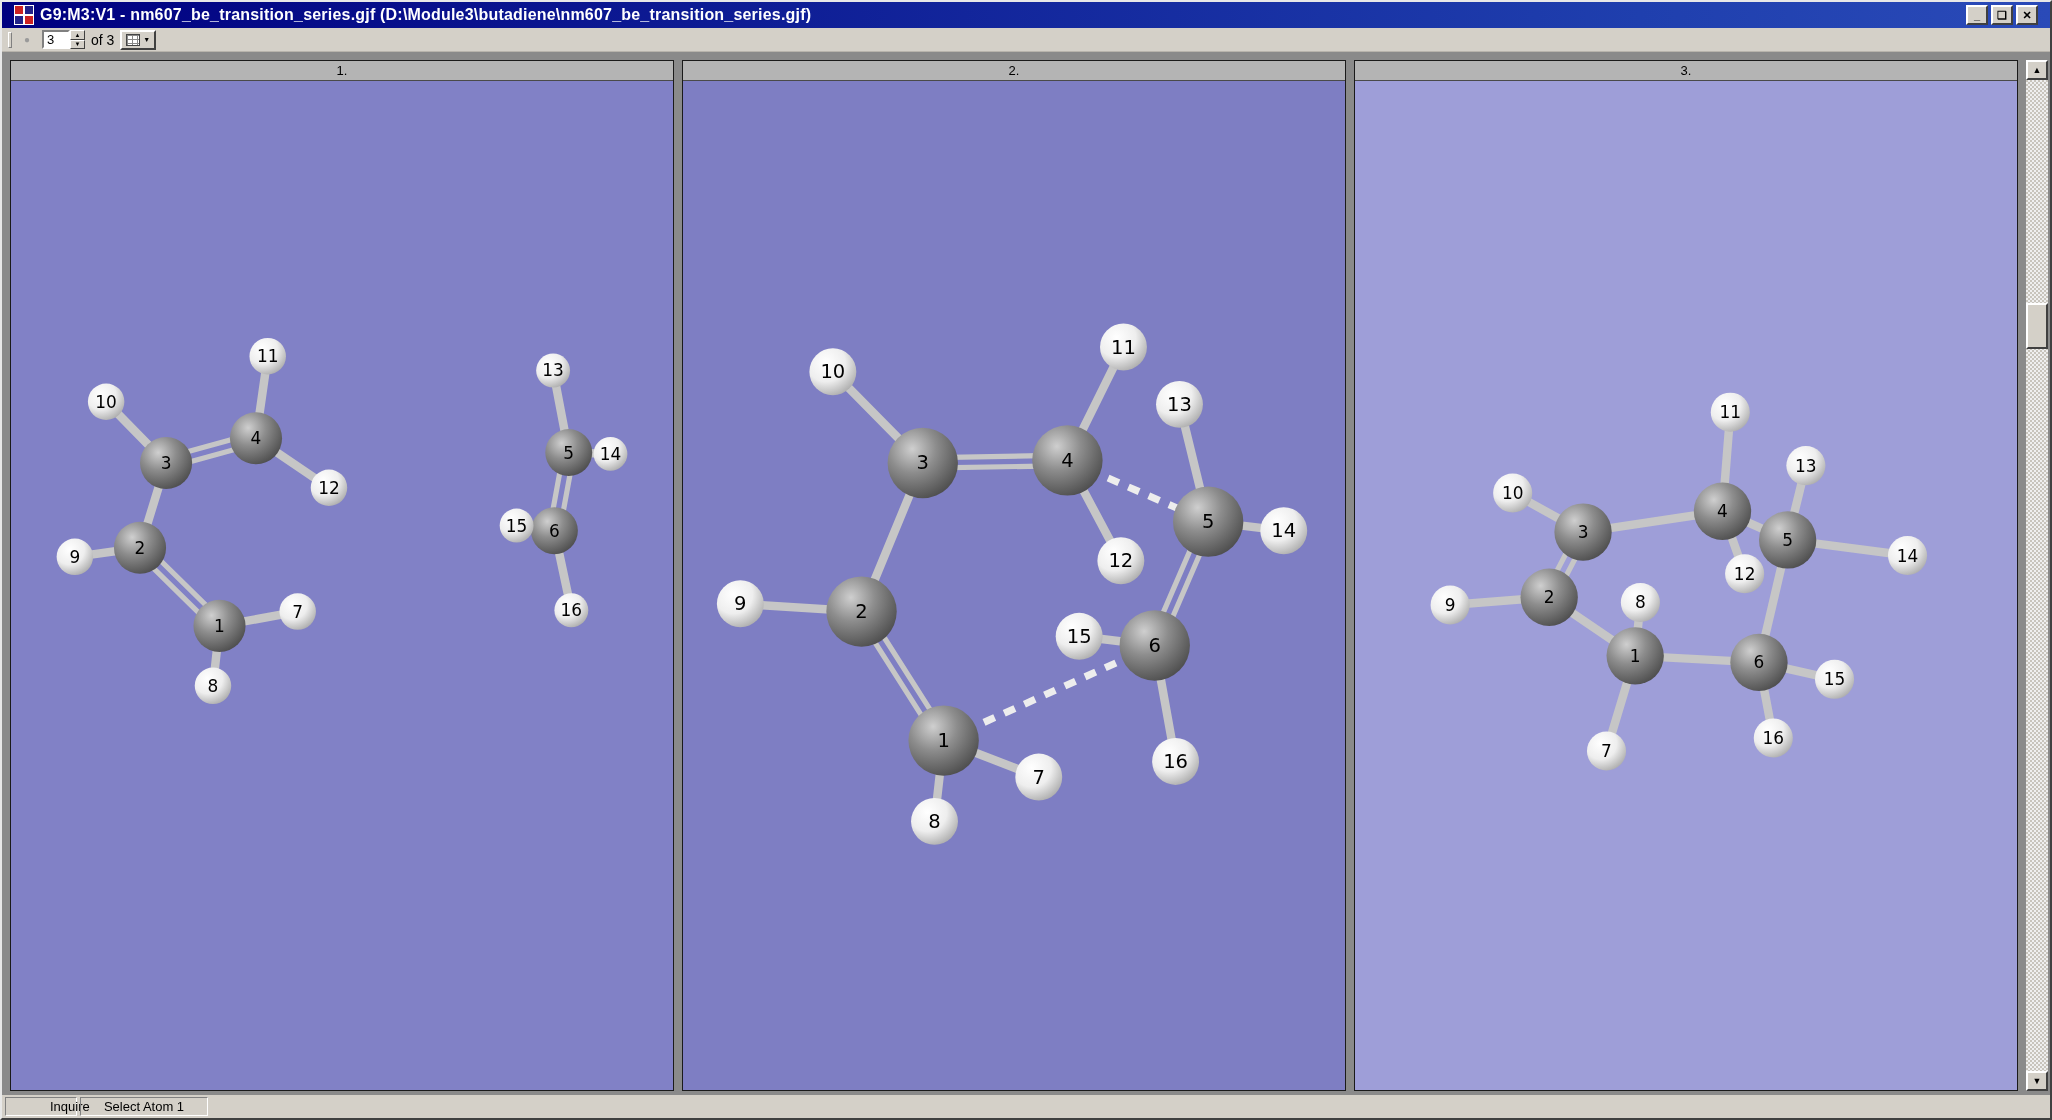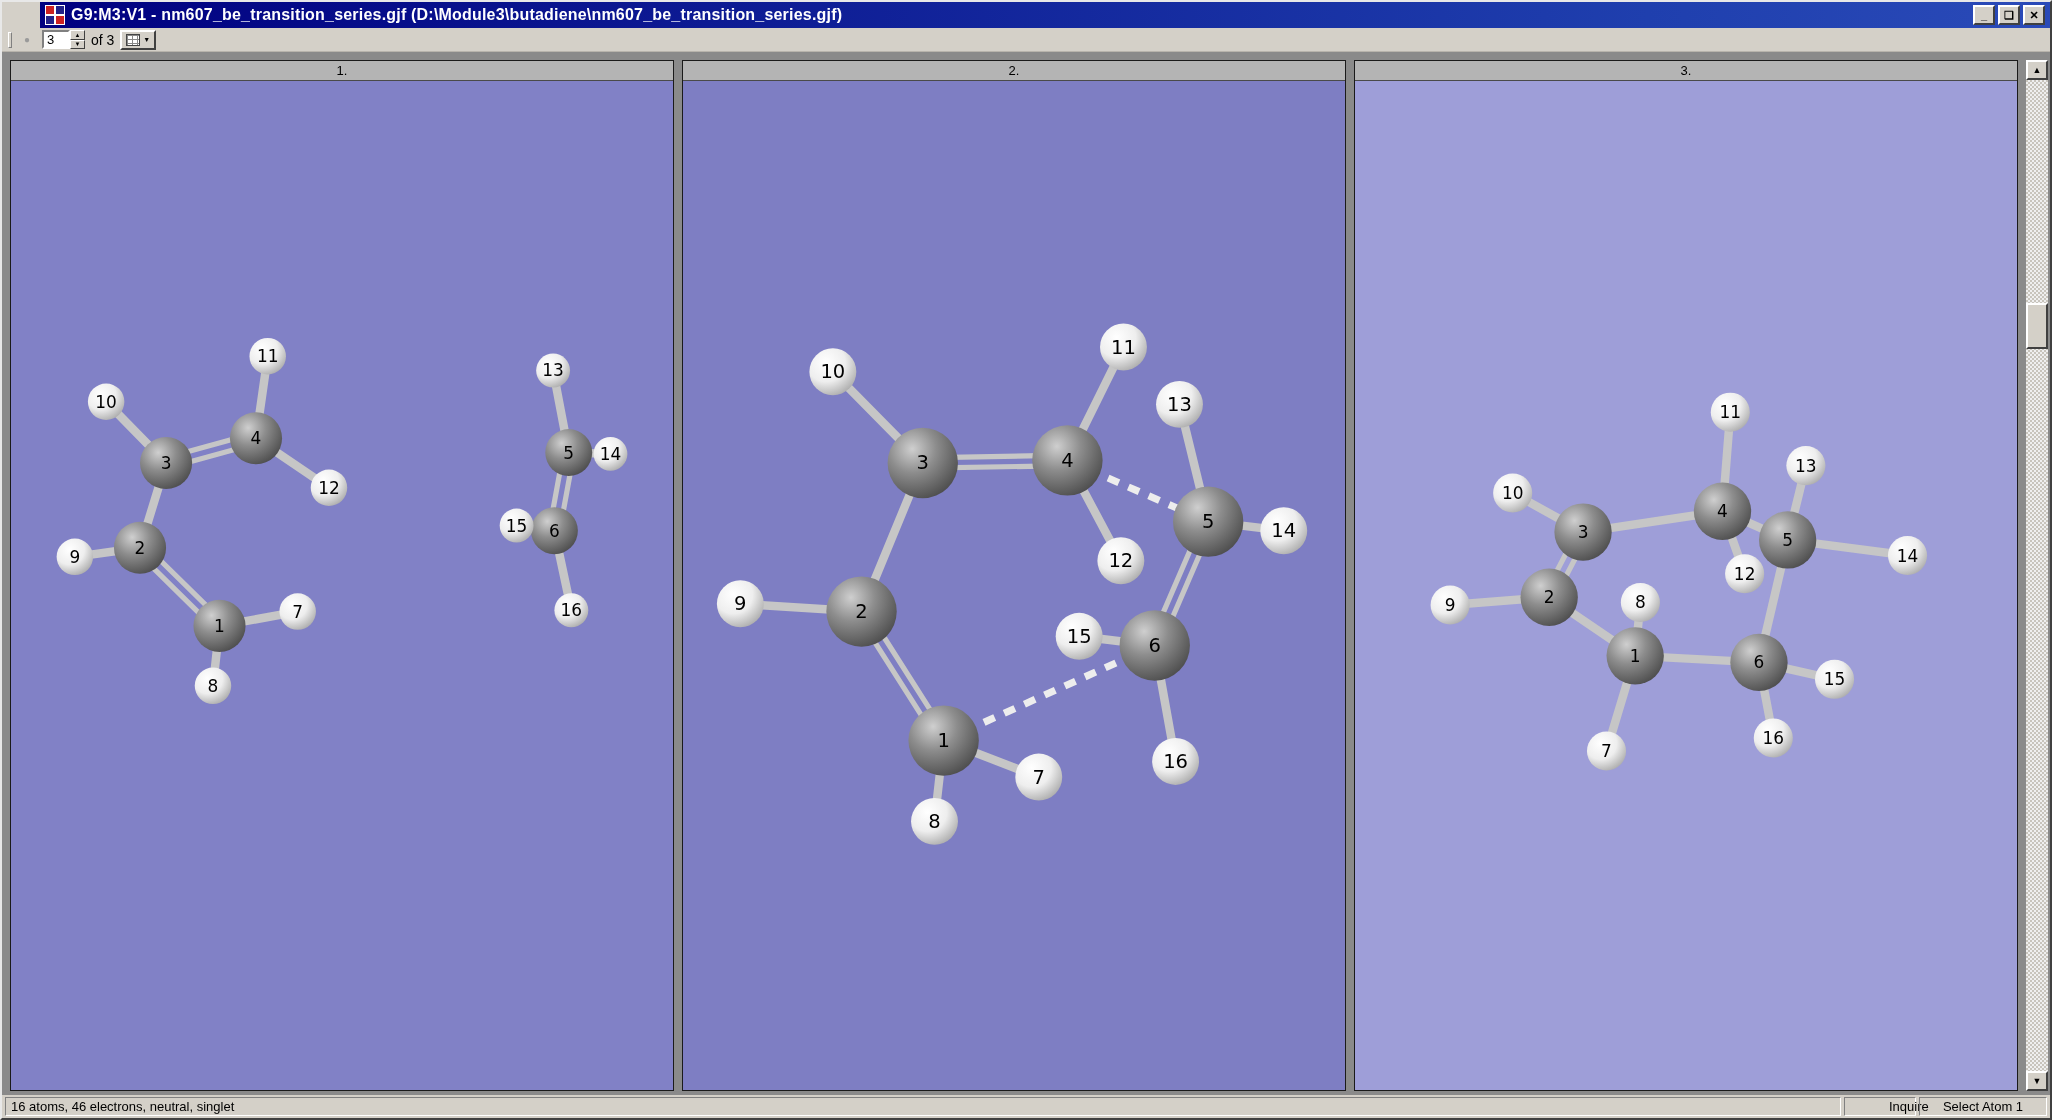--- a/index.html
+++ b/index.html
@@ -4,21 +4,21 @@
 <style>
   * { margin:0; padding:0; box-sizing:border-box; }
   html,body { width:2052px; height:1120px; overflow:hidden;
     font-family:"Liberation Sans", sans-serif; background:#d4d0c8; }
   #window { position:absolute; inset:0; border:2px solid;
     border-color:#e8e8e8 #404040 #404040 #e8e8e8; background:#d4d0c8;
     display:flex; flex-direction:column; }
 
   
   .titlebar { height:26px; background:linear-gradient(90deg,#000080,#1f3fae 80%,#2a4ab8);
-    display:flex; align-items:center; padding:0 5px; flex:0 0 auto;margin-left:38px; }
+    display:flex; align-items:center; padding:0 12px; flex:0 0 auto; }
   .app-icon { width:20px; height:20px; margin-right:6px; flex:0 0 auto; }
   .title-text { color:#ffffff; font-weight:bold; font-size:16px; white-space:nowrap;
     overflow:hidden; flex:1; letter-spacing:0.2px; }
   .win-buttons { display:flex; gap:3px; flex:0 0 auto; }
   .winbtn { width:22px; height:20px; background:#d4d0c8; border:2px solid;
     border-color:#ffffff #404040 #404040 #ffffff; font-size:11px; font-weight:bold;
     font-family:"Liberation Sans",sans-serif; line-height:12px; cursor:default; }
 
   
   .toolbar { height:24px; background:#d4d0c8; display:flex; align-items:center;
@@ -318,18 +318,17 @@
       <button class="sb-btn">▲</button>
       <div class="sb-track">
         <div class="sb-thumb"></div>
       </div>
       <button class="sb-btn">▼</button>
     </div>
 
   </div>
 
   <div class="statusbar">
-    <div class="status-cell status-left">16 atoms, 46 electrons, neutral, singlet</div>
     <div class="status-cell status-mode">Inquire</div>
     <div class="status-cell status-sel">Select Atom 1</div>
   </div>
 
 </div>
 
 </body></html>

